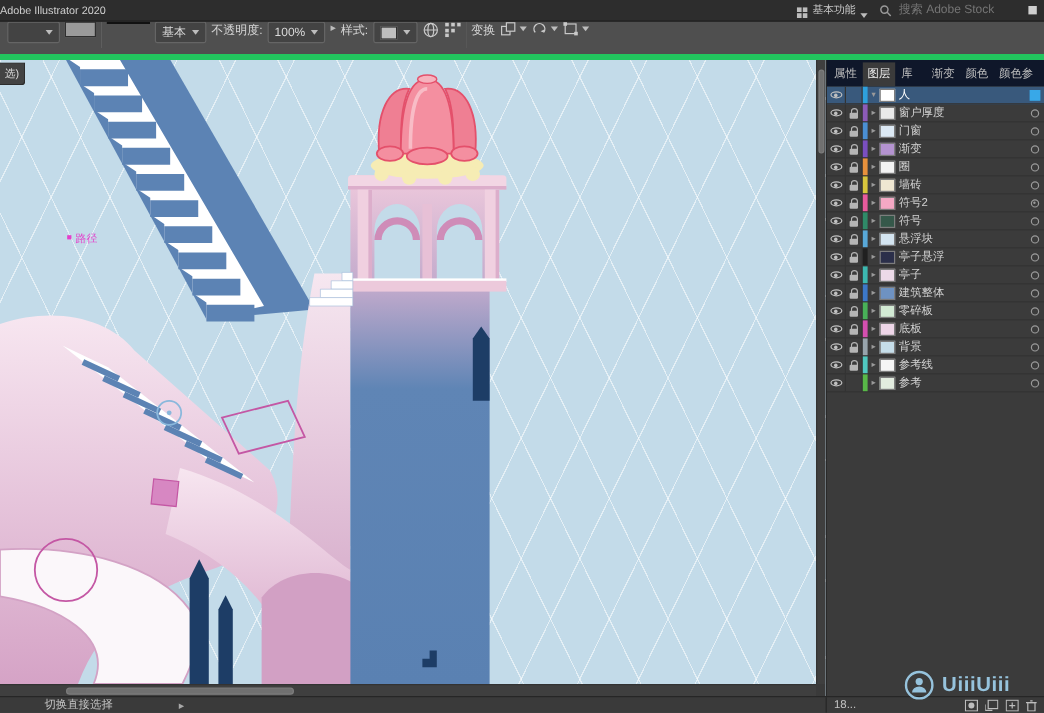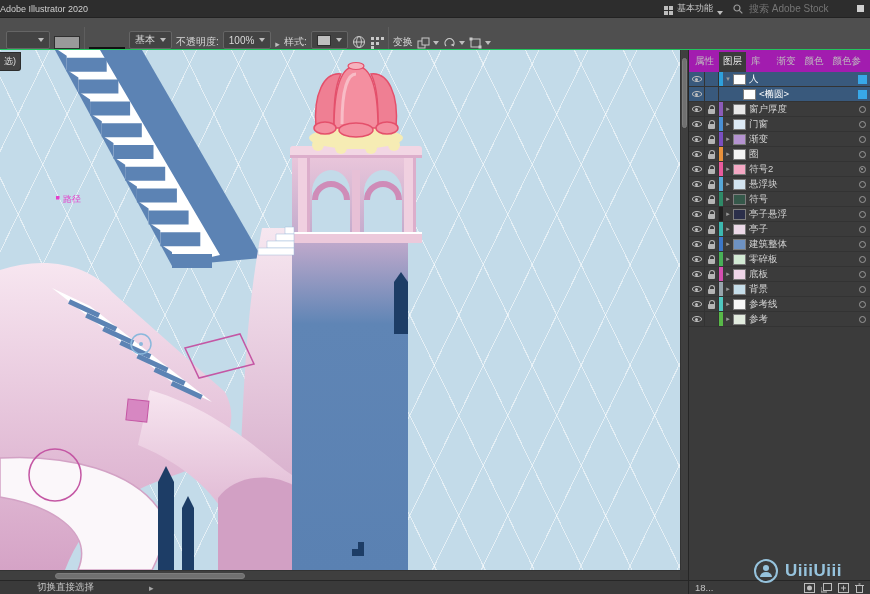--- a/index.html
+++ b/index.html
@@ -11,22 +11,22 @@
     color:#c9c9c9;font-size:9px;position:relative;border-bottom:1px solid #222;}
   .title-center{position:absolute;left:0;right:0;text-align:left;pointer-events:none;color:#cfcfcf;}
   .tb-right{margin-left:auto;display:flex;align-items:center;gap:10px;padding-right:6px;}
   .ws-switch{display:flex;align-items:flex-end;gap:4px;}
   .chev{width:0;height:0;border-left:3px solid transparent;border-right:3px solid transparent;border-top:4px solid #bdbdbd;display:inline-block;}
   .search-box{display:flex;align-items:center;gap:4px;}
   .search-box input{background:transparent;border:none;outline:none;color:#9a9a9a;font-size:10px;width:100px;font-family:"Liberation Sans",sans-serif;}
   .tb-square{width:7px;height:7px;background:#cfcfcf;}
 
   
-  .controlbar{height:32px;background:#4f4f4f;border-bottom:1px solid #22c55e;
-    display:flex;align-items:flex-end;gap:4px;padding:0 6px;color:#d6d6d6;font-size:10px;}
+  .controlbar{height:32px;background:#4f4f4f;border-bottom:5px solid #22c55e;
+    display:flex;align-items:flex-start;gap:4px;padding:0 6px;color:#d6d6d6;font-size:10px;}
   .combo{background:#434343;border:1px solid #656565;border-radius:2px;height:18px;
     display:flex;align-items:center;gap:5px;padding:0 5px;font-size:10px;color:#dadada;}
   .swatch-gray{width:26px;height:13px;background:#9a9a9a;border:1px solid #2f2f2f;display:inline-block;}
   .mini-swatch{width:14px;height:11px;background:#bfbfbf;border:1px solid #2f2f2f;display:inline-block;}
   .vsep{width:1px;height:22px;background:#3a3a3a;border-right:1px solid #5e5e5e;}
   .stroke-line{width:36px;height:2px;background:#111;display:inline-block;}
   .ctl-icon{display:flex;align-items:center;gap:3px;}
   .more-arrow{color:#bdbdbd;font-size:9px;}
 
   
@@ -41,21 +41,21 @@
     padding:2px 4px;border:1px solid #2c2c2c;border-left:none;border-radius:0 0 3px 0;z-index:5;}
 
   .vscroll{position:absolute;right:0;top:0;width:8px;height:520px;background:#3f3f3f;border-left:1px solid #333;}
   .vscroll .thumb{position:absolute;left:1px;top:8px;width:5px;height:70px;background:#707070;border-radius:3px;}
   .hscroll{position:absolute;left:0;bottom:0;width:680px;height:10px;background:#3f3f3f;border-top:1px solid #333;}
   .hscroll .thumb{position:absolute;left:55px;top:2px;width:190px;height:6px;background:#707070;border-radius:3px;}
   .scroll-corner{position:absolute;right:0;bottom:0;width:8px;height:10px;background:#3a3a3a;}
 
   
   .panel{width:182px;background:#3b3b3b;border-left:1px solid #262626;display:flex;flex-direction:column;}
-  .tabbar{height:22px;background:#a21caf;display:flex;align-items:flex-end;padding-left:2px;gap:1px;overflow:hidden;}
+  .tabbar{height:22px;background:#0f172a;display:flex;align-items:flex-end;padding-left:2px;gap:1px;overflow:hidden;}
   .ptab{font-size:9.5px;color:#bfbfbf;padding:3px 4px 4px;white-space:nowrap;cursor:default;}
   .ptab.active{background:#3b3b3b;color:#f0f0f0;}
   .layers{flex:1;overflow:hidden;}
   .layer-row{height:15px;display:flex;align-items:center;border-bottom:1px solid #333;
     font-size:9.5px;color:#d2d2d2;position:relative;}
   .layer-row.selected{background:#39597c;color:#fff;}
   .c-eye{width:16px;align-self:stretch;border-right:1px solid #333;display:flex;align-items:center;justify-content:center;}
   .c-lock{width:14px;align-self:stretch;border-right:1px solid #333;display:flex;align-items:center;justify-content:center;}
   .eye{width:10px;height:6px;border:1px solid #c0c0c0;border-radius:50%;position:relative;}
   .eye::after{content:"";position:absolute;left:2.5px;top:0.5px;width:3px;height:3px;background:#c0c0c0;border-radius:50%;}
@@ -311,35 +311,20 @@
             <span class="lock" style="visibility: hidden;"></span>
           </span>
     <span class="strip" style="background: rgb(46, 160, 220);"></span>
     <span class="c-arrow">▾</span>
     <span class="thumb" style="background: rgb(255, 255, 255);"></span>
     <span class="lname">人</span>
     <span class="c-target">
             <span class="selchip"></span>
           </span>
   </div>
-        <div class="layer-row selected child">
-    <span class="c-eye">
-            <span class="eye"></span>
-          </span>
-    <span class="c-lock">
-            <span class="lock" style="visibility: hidden;"></span>
-          </span>
-    <span class="strip" style="background: transparent;"></span>
-    <span class="c-arrow"></span>
-    <span class="thumb" style="background: rgb(255, 255, 255);"></span>
-    <span class="lname">&lt;椭圆&gt;</span>
-    <span class="c-target">
-            <span class="selchip"></span>
-          </span>
-  </div>
         <div class="layer-row">
     <span class="c-eye">
             <span class="eye"></span>
           </span>
     <span class="c-lock">
             <span class="lock"></span>
           </span>
     <span class="strip" style="background: rgb(140, 91, 184);"></span>
     <span class="c-arrow">▸</span>
     <span class="thumb" style="background: rgb(233, 233, 233);"></span>
@@ -393,54 +378,69 @@
             <span class="circle"></span>
           </span>
   </div>
         <div class="layer-row">
     <span class="c-eye">
             <span class="eye"></span>
           </span>
     <span class="c-lock">
             <span class="lock"></span>
           </span>
+    <span class="strip" style="background: rgb(216, 197, 60);"></span>
+    <span class="c-arrow">▸</span>
+    <span class="thumb" style="background: rgb(239, 231, 210);"></span>
+    <span class="lname">墙砖</span>
+    <span class="c-target">
+            <span class="circle"></span>
+          </span>
+  </div>
+        <div class="layer-row">
+    <span class="c-eye">
+            <span class="eye"></span>
+          </span>
+    <span class="c-lock">
+            <span class="lock"></span>
+          </span>
     <span class="strip" style="background: rgb(232, 90, 156);"></span>
     <span class="c-arrow">▸</span>
     <span class="thumb" style="background: rgb(244, 168, 196);"></span>
     <span class="lname">符号2</span>
     <span class="c-target">
             <span class="circle double"></span>
           </span>
   </div>
         <div class="layer-row">
     <span class="c-eye">
             <span class="eye"></span>
           </span>
     <span class="c-lock">
             <span class="lock"></span>
           </span>
+    <span class="strip" style="background: rgb(47, 138, 104);"></span>
+    <span class="c-arrow">▸</span>
+    <span class="thumb" style="background: rgb(53, 88, 74);"></span>
+    <span class="lname">符号</span>
+    <span class="c-target">
+            <span class="circle"></span>
+          </span>
+  </div>
+        <div class="layer-row">
+    <span class="c-eye">
+            <span class="eye"></span>
+          </span>
+    <span class="c-lock">
+            <span class="lock"></span>
+          </span>
     <span class="strip" style="background: rgb(88, 168, 216);"></span>
     <span class="c-arrow">▸</span>
     <span class="thumb" style="background: rgb(211, 228, 240);"></span>
     <span class="lname">悬浮块</span>
-    <span class="c-target">
-            <span class="circle"></span>
-          </span>
-  </div>
-        <div class="layer-row">
-    <span class="c-eye">
-            <span class="eye"></span>
-          </span>
-    <span class="c-lock">
-            <span class="lock"></span>
-          </span>
-    <span class="strip" style="background: rgb(47, 138, 104);"></span>
-    <span class="c-arrow">▸</span>
-    <span class="thumb" style="background: rgb(53, 88, 74);"></span>
-    <span class="lname">符号</span>
     <span class="c-target">
             <span class="circle"></span>
           </span>
   </div>
         <div class="layer-row">
     <span class="c-eye">
             <span class="eye"></span>
           </span>
     <span class="c-lock">
             <span class="lock"></span>

